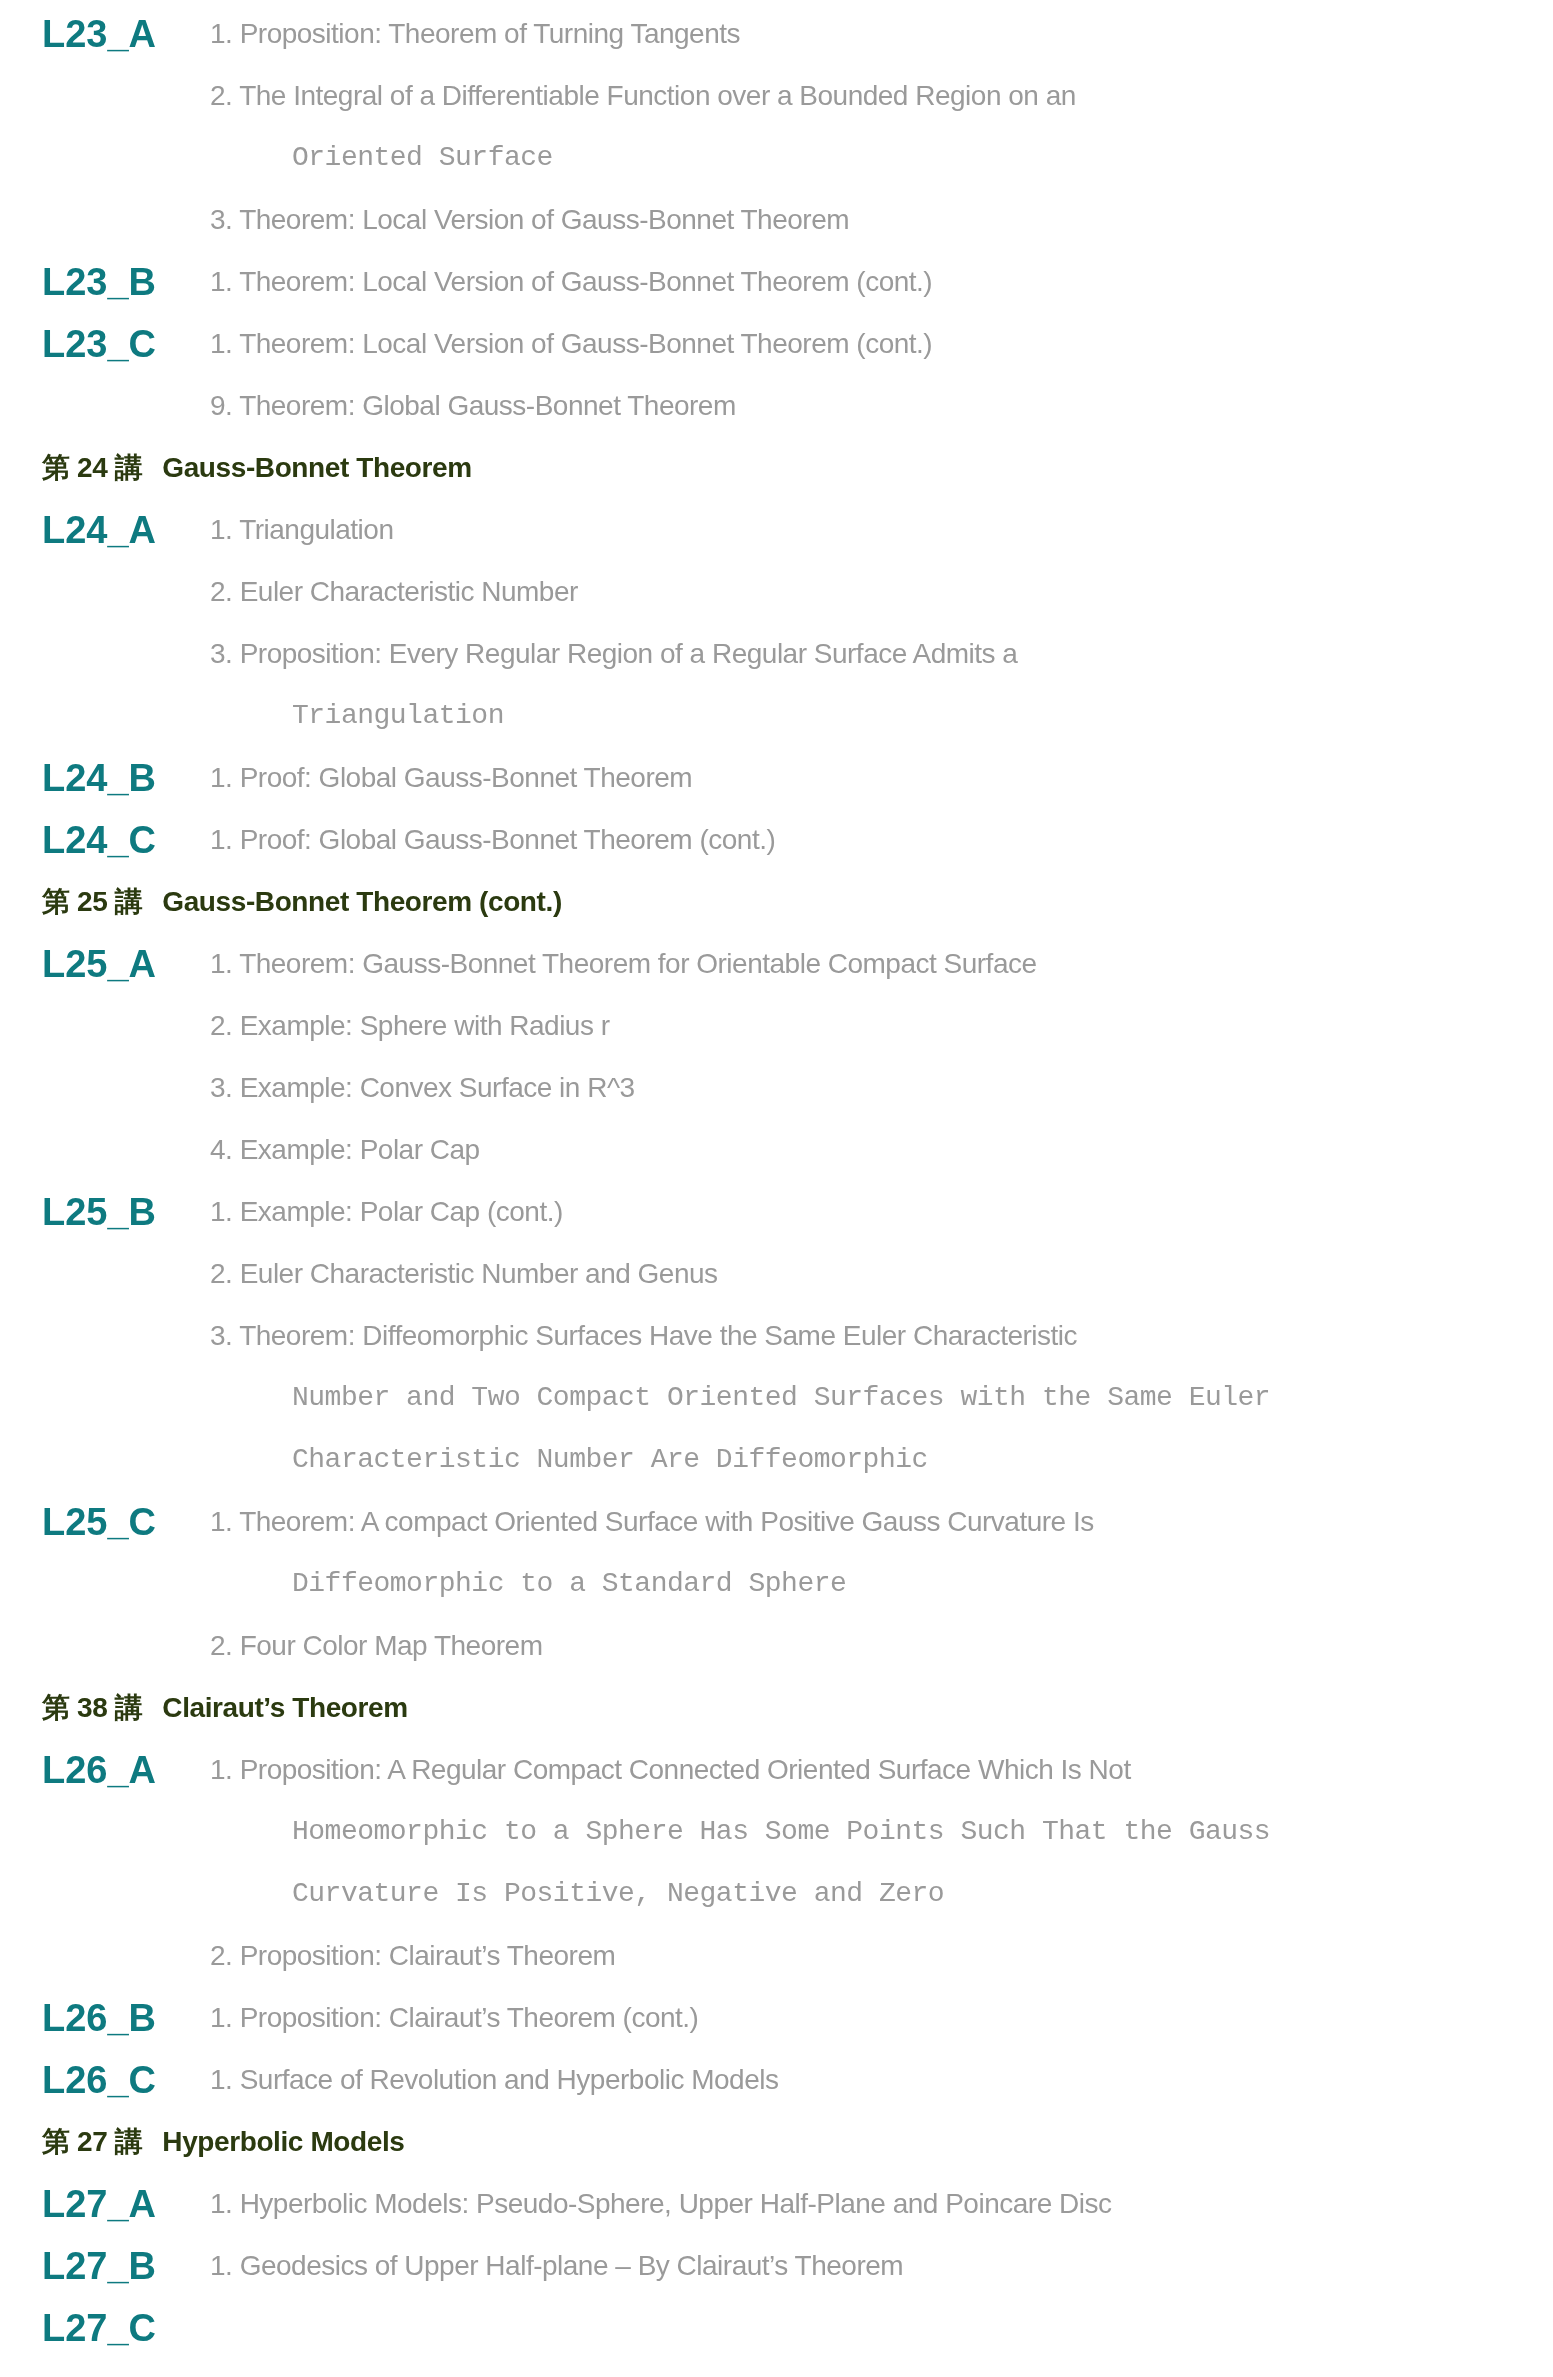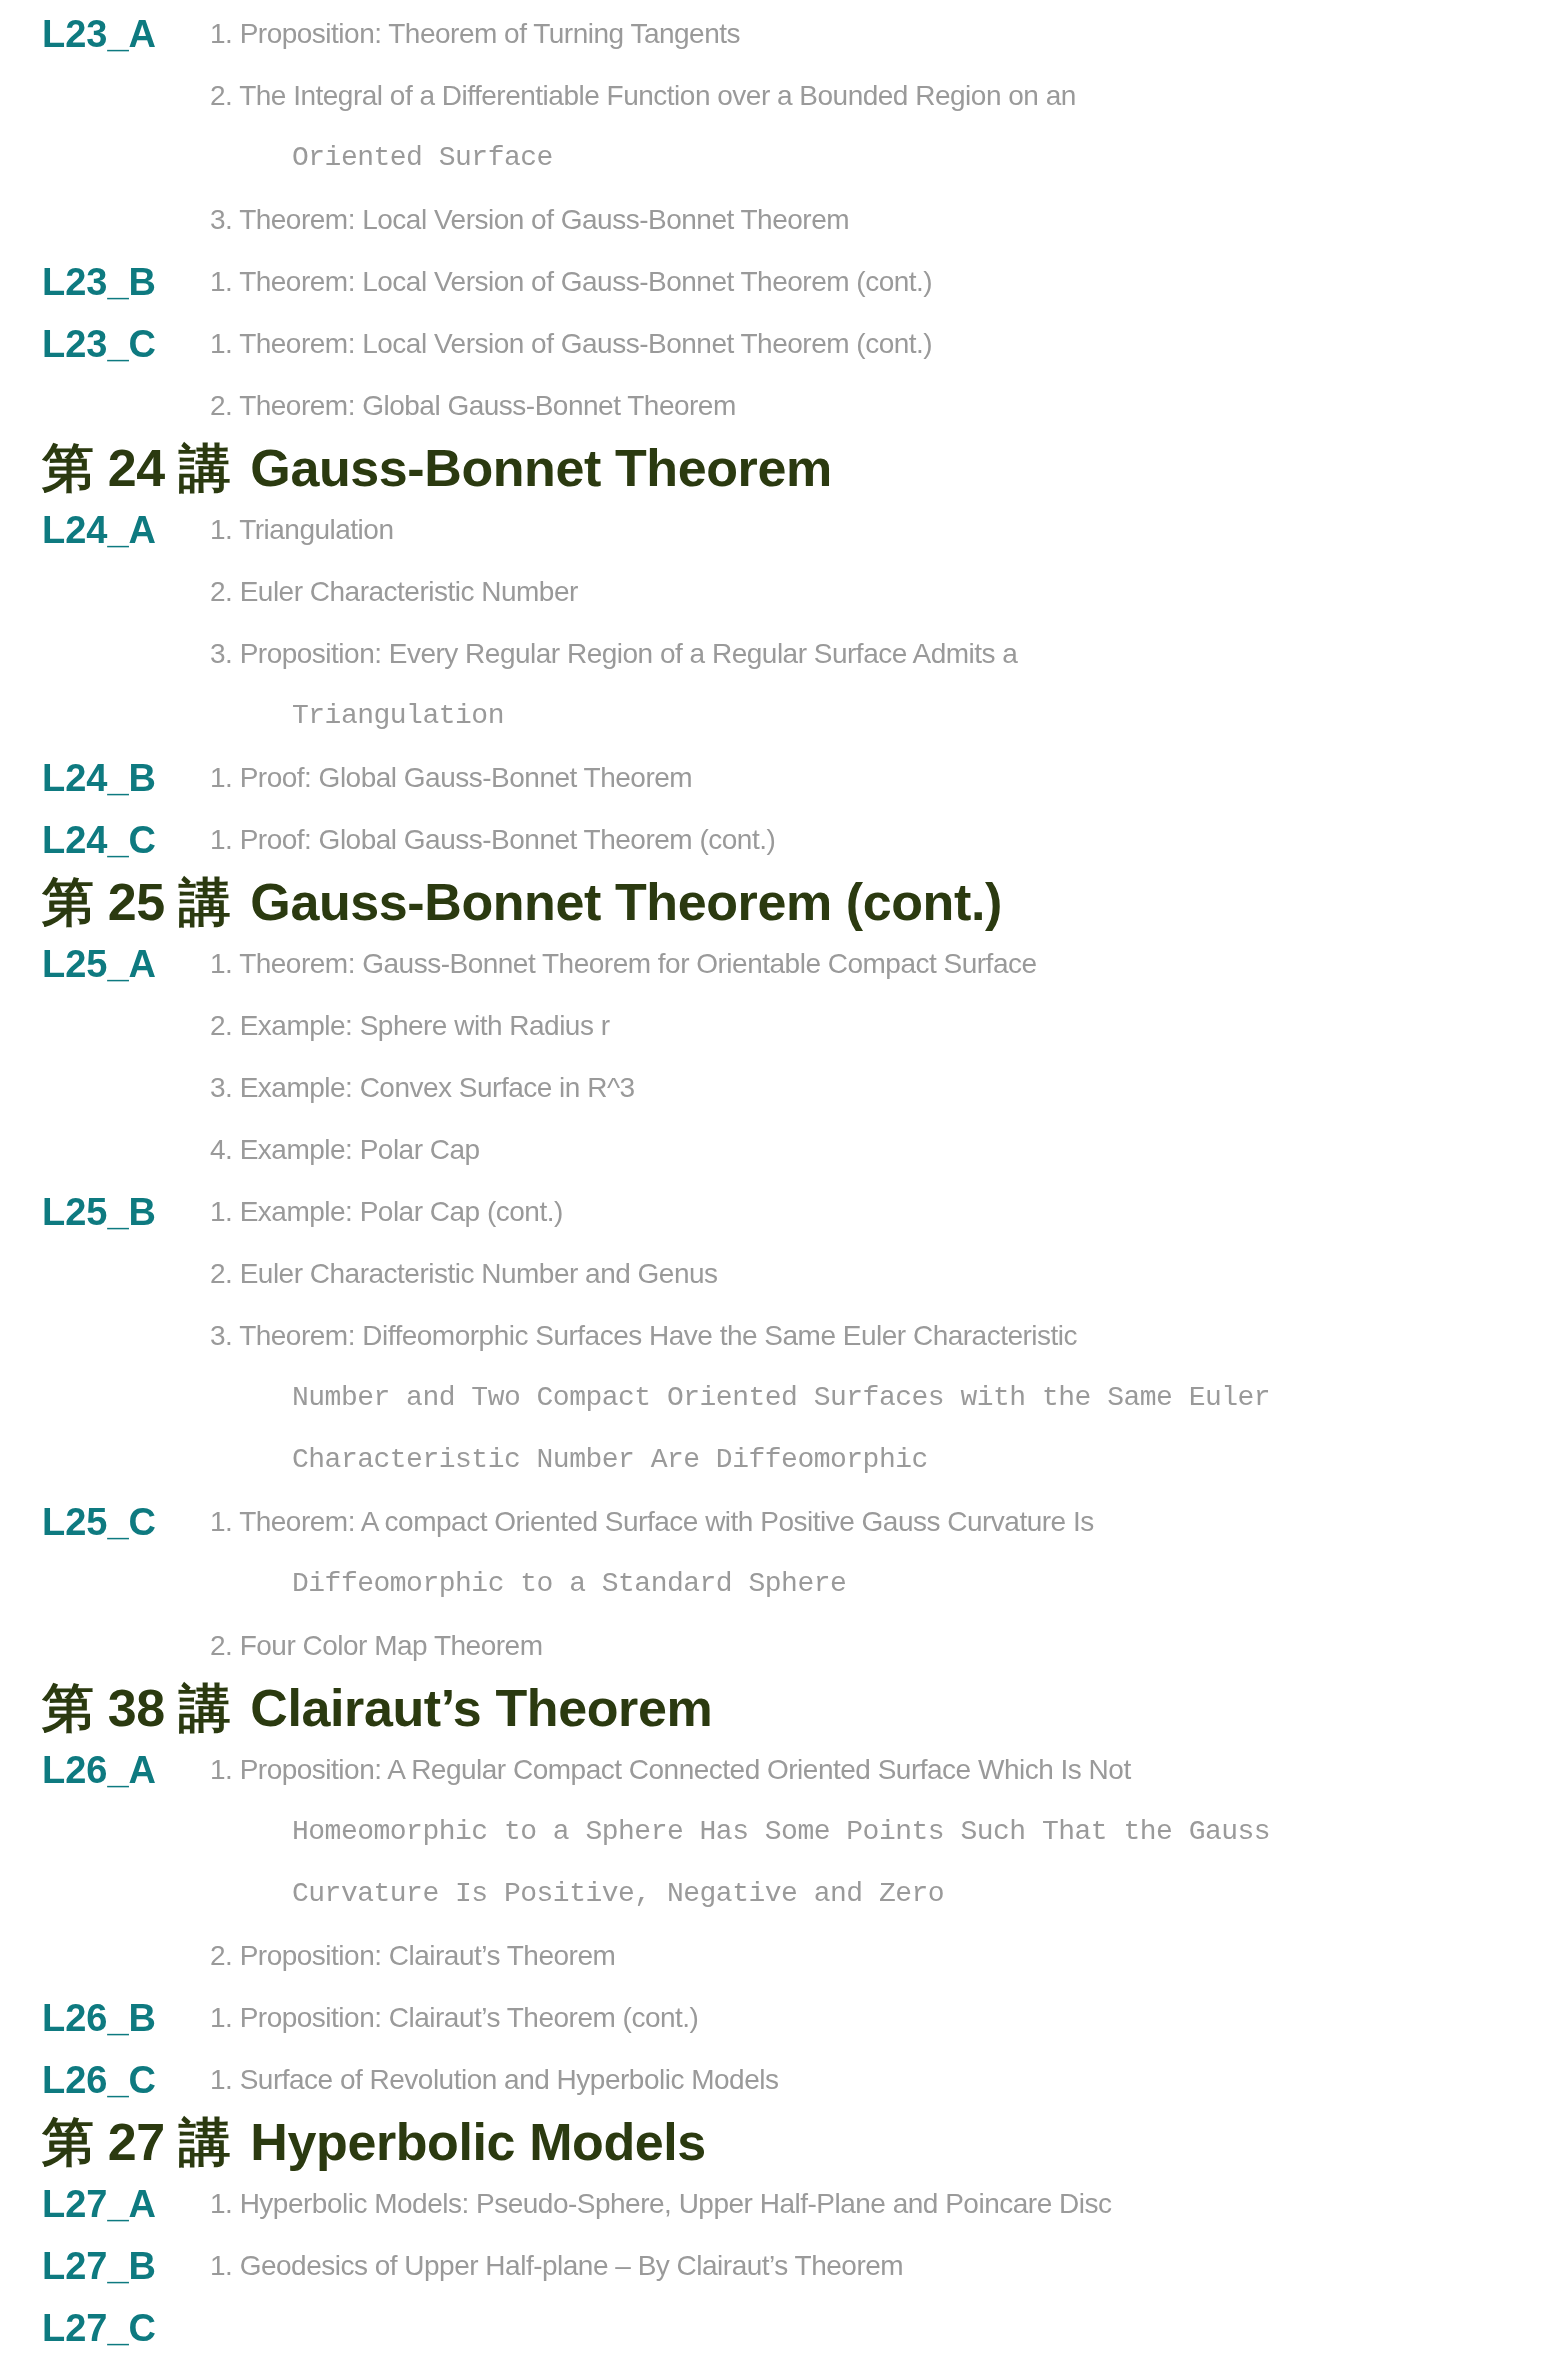--- a/index.html
+++ b/index.html
@@ -21,21 +21,21 @@
     width: 1553px;
     height: 1683px;
     padding: 3.3px 0 0 42px;
   }
   .line {
     height: 62px;
     line-height: 62px;
     white-space: nowrap;
   }
   .section-header {
-    font-size: 52px;
+    font-size: 28px;
     font-weight: bold;
     color: var(--section-color);
     letter-spacing: -0.4px;
   }
   .hdr-label { margin-right: 20px; }
   .entry { display: flex; align-items: flex-start; }
   .codecol {
     flex: 0 0 168px;
     width: 168px;
     font-size: 38px;
@@ -68,21 +68,21 @@
     <div class="line codecol">L23_B</div>
     <div class="itemscol">
         <div class="line body-line">1. Theorem: Local Version of Gauss-Bonnet Theorem (cont.)</div>
       </div>
   </div>
 
   <div class="entry">
     <div class="line codecol">L23_C</div>
     <div class="itemscol">
         <div class="line body-line">1. Theorem: Local Version of Gauss-Bonnet Theorem (cont.)</div>
-        <div class="line body-line">2. Theorem: Global Gauss-Bonnet Theorem</div>
+        <div class="line body-line">9. Theorem: Global Gauss-Bonnet Theorem</div>
       </div>
   </div>
 
   <div class="line section-header">
     <span class="hdr-label">第 24 講</span><span class="hdr-title">Gauss-Bonnet Theorem</span>
   </div>
 
   <div class="entry">
     <div class="line codecol">L24_A</div>
     <div class="itemscol">

